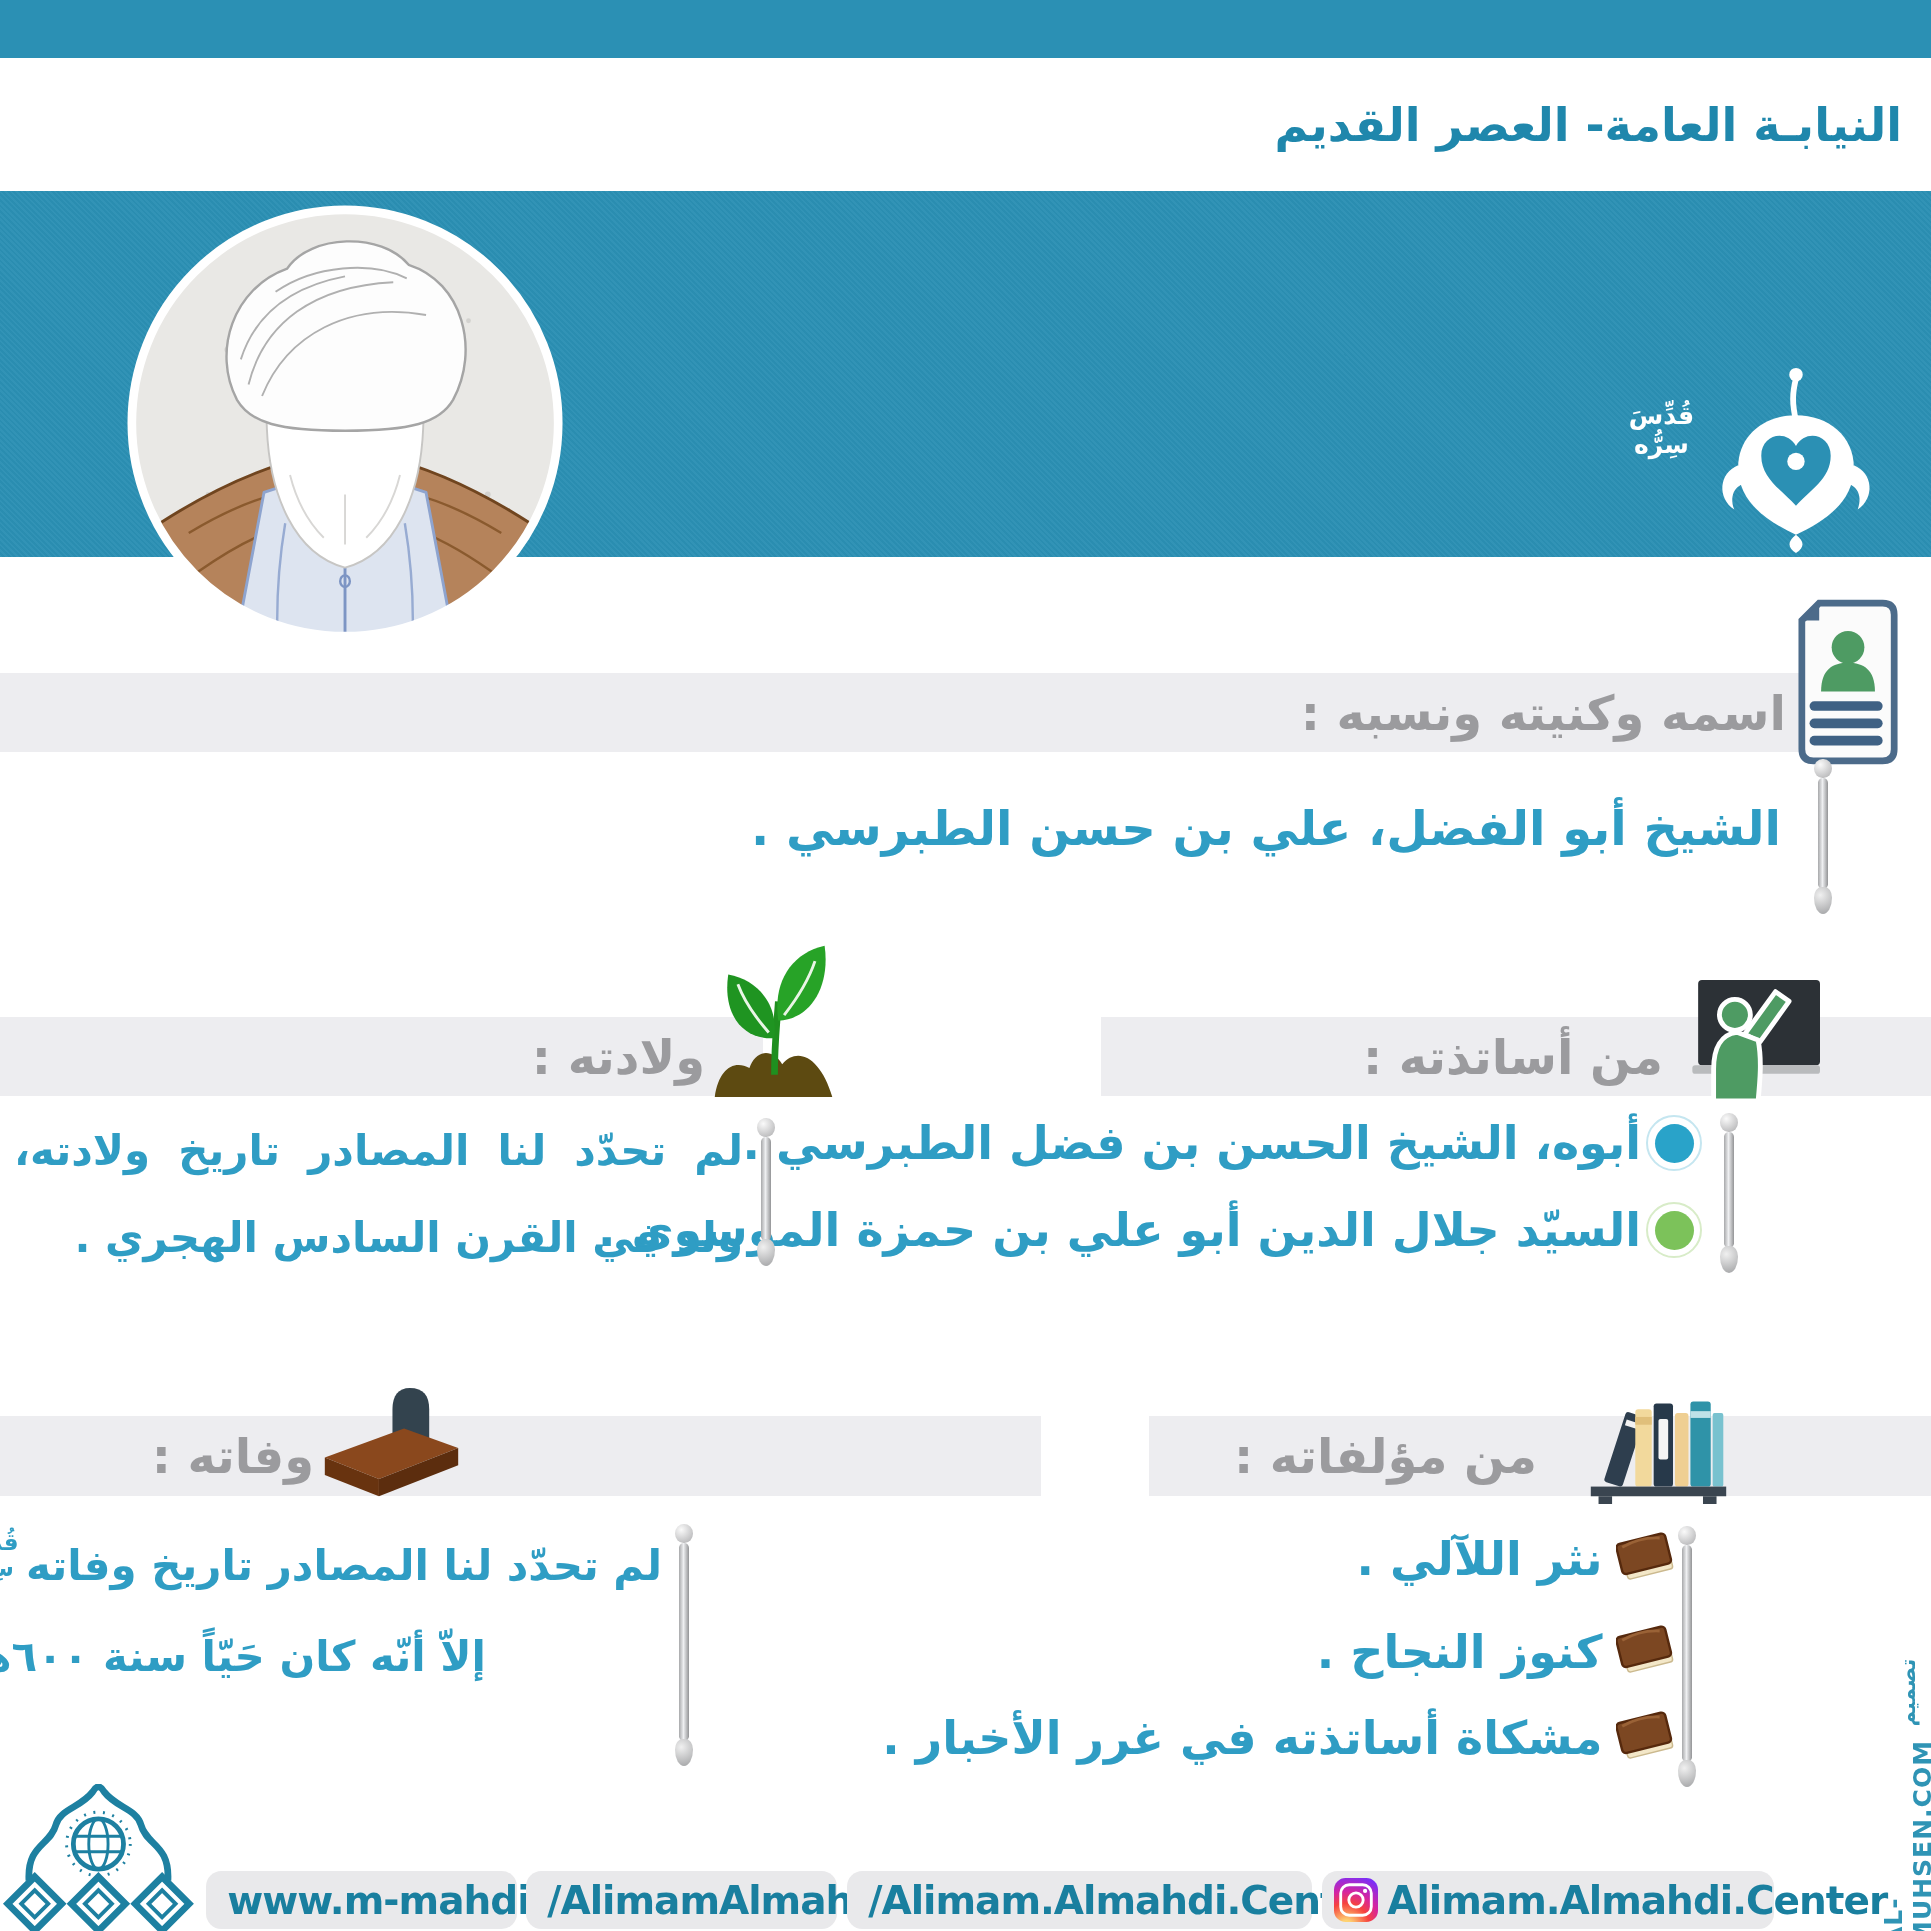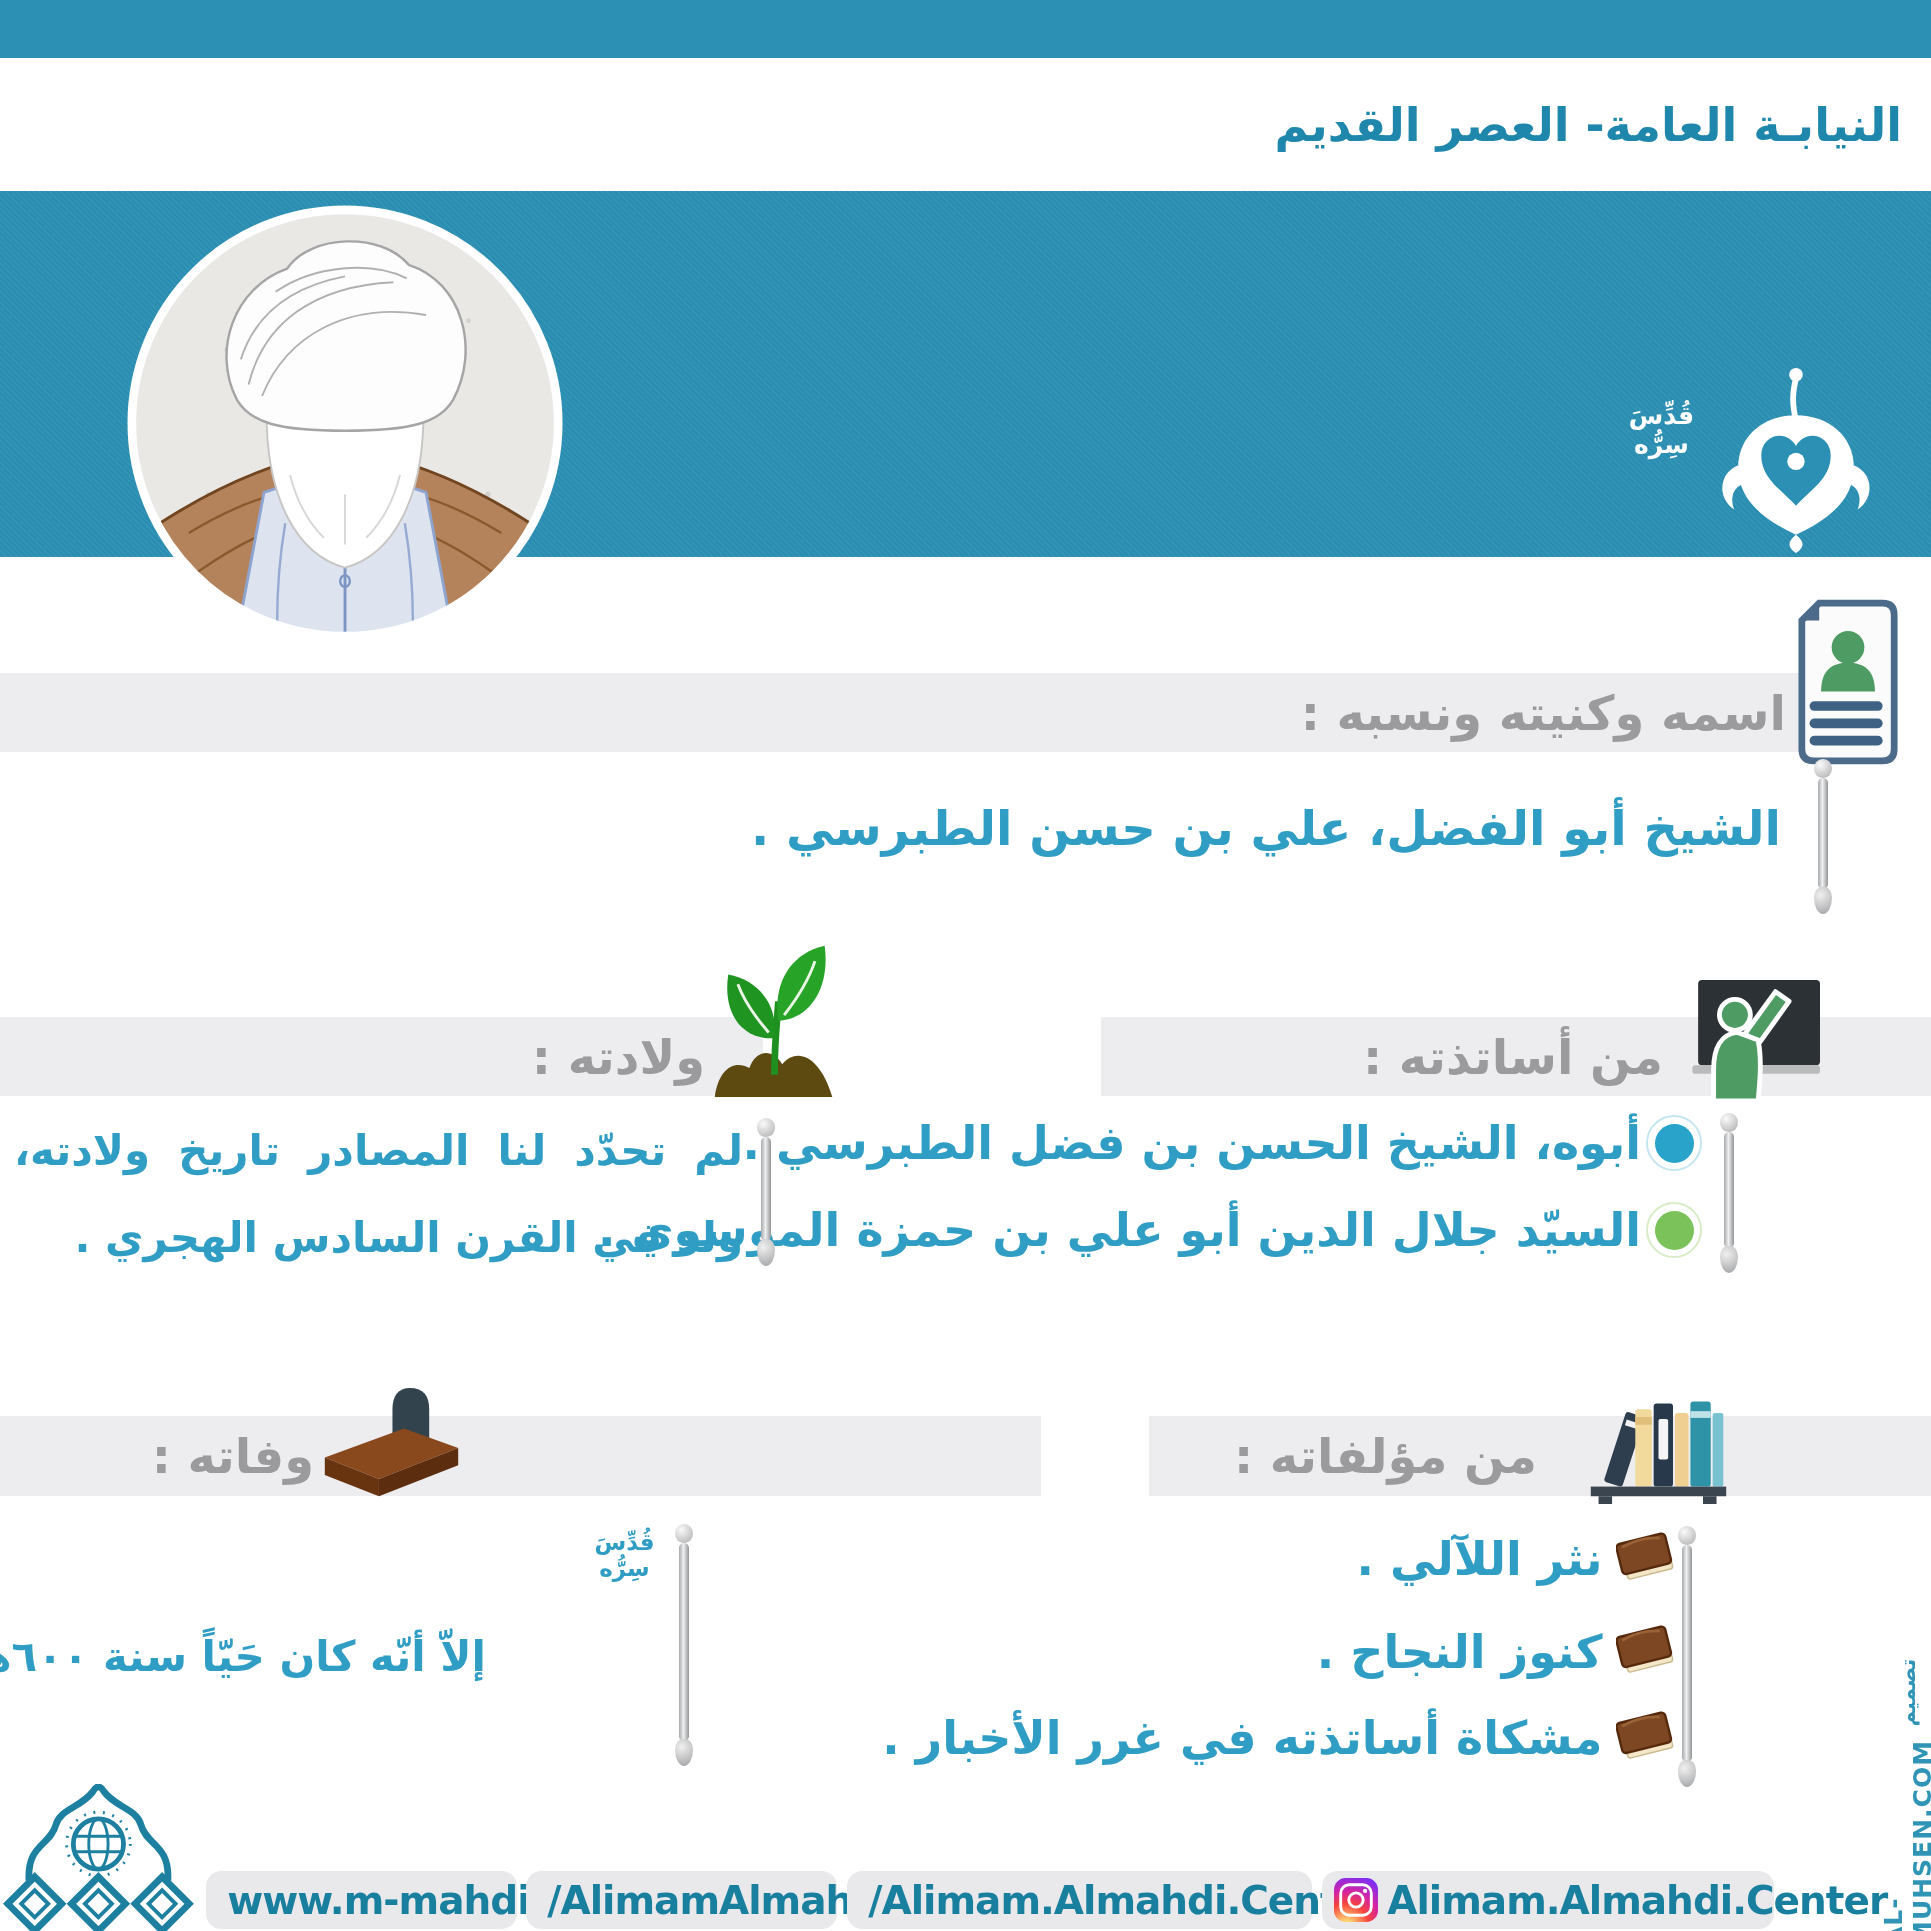--- a/index.html
+++ b/index.html
@@ -226,20 +226,21 @@
   <svg width="145" height="121" viewBox="0 0 150 125">
     <path d="M94,2 C108,2 114,10 114,24 L114,66 L76,80 L76,24 C76,10 82,2 94,2 Z" fill="#33434e"></path>
     <polygon points="6,74 88,44 144,64 62,96" fill="#8a481d"></polygon>
     <polygon points="6,74 62,96 62,114 6,92" fill="#68330f"></polygon>
     <polygon points="62,96 144,64 144,82 62,114" fill="#5c2d0e"></polygon>
   </svg>
 </div>
 <div class="abs sec-heading ar" style="top:1416px;right:1617px;">وفاته :</div>
 <div class="abs pole" style="left:679px;top:1543px;height:198px;"></div>
 <div class="abs content-text ar" style="top:1527px;right:1269px;height:77px;font-size:42px;">
+  <span>لم تحدّد لنا المصادر تاريخ وفاته</span>
   <span class="small-honorific">قُدِّسَ سِرُّه</span>
 </div>
 <div class="abs content-text ar" style="top:1618px;right:1445px;height:77px;font-size:42px;">إلاّ أنّه كان حَيّاً سنة ٦٠٠هـ .</div>
 
 <div class="abs" style="left:0;top:1784px;width:220px;height:147px;">
   <svg width="220" height="147" viewBox="0 0 228 152">
     <g stroke="#1d80a1" fill="none">
       <path d="M30,100 C28,62 52,64 58,42 C62,26 84,24 96,8 C100,1 104,1 108,8 C120,24 142,26 146,42 C152,64 176,62 174,100" stroke-width="7"></path>
       <circle cx="102" cy="62" r="26" stroke-width="5"></circle>
       <ellipse cx="102" cy="62" rx="10" ry="26" stroke-width="3"></ellipse>

